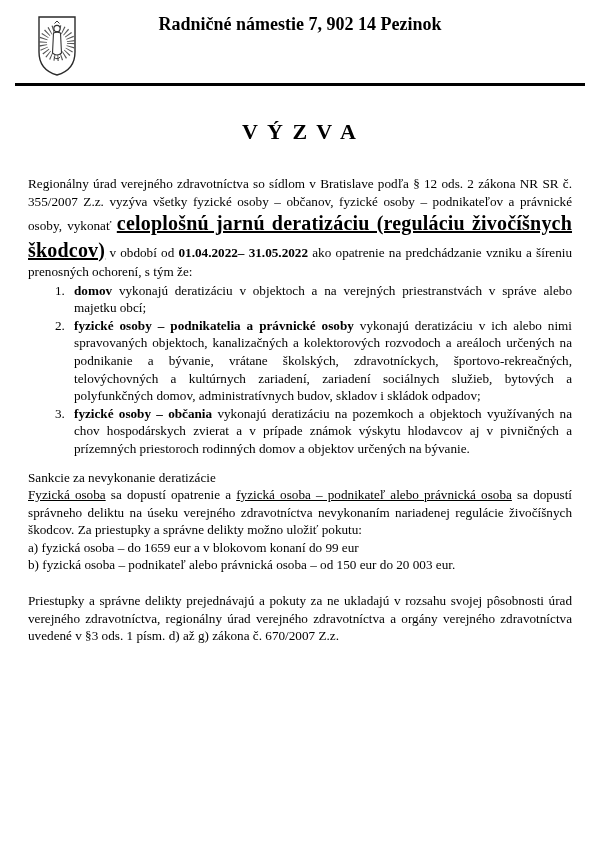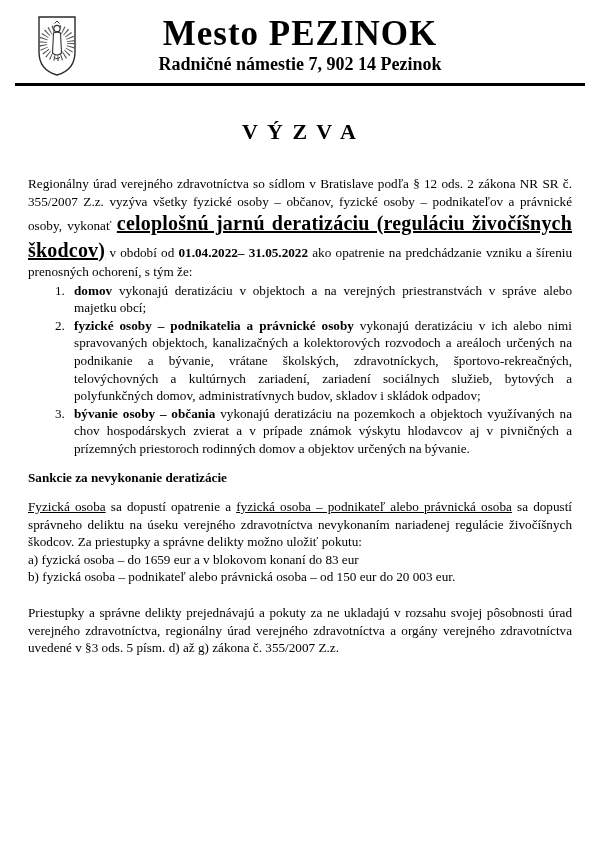--- a/index.html
+++ b/index.html
@@ -22,66 +22,65 @@
   .intro{margin-top:30px;}
   .em-bu{font-weight:bold;text-decoration:underline;font-size:20px;letter-spacing:0.2px;}
   .b{font-weight:bold;margin-top:29px;}
   .u{text-decoration:underline;}
   
   .nlist{margin:1px 0 0 0;}
   .li{display:flex;font-size:13.2px;line-height:1.33;}
   .li .num{flex:none;width:19px;margin-left:27px;}
   .li .txt{flex:1;text-align:justify;}
   
-  .sanc-head{font-size:13.2px;font-weight:bold;margin:13px 0 12px 0;}
+  .sanc-head{font-size:13.2px;font-weight:normal;margin:13px 0 0 0;}
   .fine{font-size:13.2px;line-height:1.33;margin:0;text-align:left;}
   .closing{margin-top:18px;}
 </style>
 </head>
 <body>
 
 <div class="page">
 
   <div class="hdr">
     <span class="crest">
       <svg width="44" height="64" viewBox="0 0 44 64" xmlns="http://www.w3.org/2000/svg">
         <path d="M4 3 H40 V38 Q40 56 22 61 Q4 56 4 38 Z" fill="#ffffff" stroke="#2a2a2a" stroke-width="1.4"></path>
         <circle cx="22" cy="29" r="14" fill="none" stroke="#555555" stroke-width="8" stroke-dasharray="1 2.4"></circle>
         <circle cx="22" cy="14.5" r="3.1" fill="#ffffff" stroke="#333333" stroke-width="1.1"></circle>
         <path d="M19.5 9.5 L22 7 L24.5 9.5" fill="none" stroke="#333333" stroke-width="1"></path>
         <path d="M18.5 19 Q22 17.4 25.5 19 L26.5 39 Q22 43 17.5 39 Z" fill="#ffffff" stroke="#333333" stroke-width="1.1"></path>
         <path d="M18.8 43 Q22 46.5 25.2 43" fill="none" stroke="#333333" stroke-width="1"></path>
       </svg>
     </span>
     <div class="hdr-text">
-      <div class="city-title">Mesto PEZINOK</div>
       <div class="address">Radničné námestie 7, 902 14 Pezinok</div>
     </div>
   </div>
   <hr class="rule">
 
   <div class="doc-title">V Ý Z V A</div>
 
   <p class="body-p intro"><span>Regionálny úrad verejného zdravotníctva so sídlom v Bratislave podľa § 12 ods. 2 zákona NR SR č. 355/2007 Z.z. vyzýva všetky fyzické osoby – občanov, fyzické osoby – podnikateľov a právnické osoby, vykonať </span><span class="em-bu">celoplošnú jarnú deratizáciu (reguláciu živočíšnych škodcov)</span><span> v období od </span><span class="b">01.04.2022– 31.05.2022</span><span> ako opatrenie na predchádzanie vzniku a šíreniu prenosných ochorení, s tým že:</span></p>
 
   <div class="nlist">
     <div class="li">
       <span class="num">1.</span>
       <span class="txt"><span class="b">domov</span><span> vykonajú deratizáciu v objektoch a na verejných priestranstvách v správe alebo majetku obcí;</span></span>
     </div>
     <div class="li">
       <span class="num">2.</span>
       <span class="txt"><span class="b">fyzické osoby – podnikatelia a právnické osoby</span><span> vykonajú deratizáciu v ich alebo nimi spravovaných objektoch, kanalizačných a kolektorových rozvodoch a areáloch určených na podnikanie a bývanie, vrátane školských, zdravotníckych, športovo-rekreačných, telovýchovných a kultúrnych zariadení, zariadení sociálnych služieb, bytových a polyfunkčných domov, administratívnych budov, skladov i skládok odpadov;</span></span>
     </div>
     <div class="li">
       <span class="num">3.</span>
-      <span class="txt"><span class="b">bývanie osoby – občania</span><span> vykonajú deratizáciu na pozemkoch a objektoch využívaných na chov hospodárskych zvierat a v prípade známok výskytu hlodavcov aj v pivničných a prízemných priestoroch rodinných domov a objektov určených na bývanie.</span></span>
+      <span class="txt"><span class="b">fyzické osoby – občania</span><span> vykonajú deratizáciu na pozemkoch a objektoch využívaných na chov hospodárskych zvierat a v prípade známok výskytu hlodavcov aj v pivničných a prízemných priestoroch rodinných domov a objektov určených na bývanie.</span></span>
     </div>
   </div>
 
   <p class="sanc-head">Sankcie za nevykonanie deratizácie</p>
   <p class="body-p"><span class="u">Fyzická osoba</span><span> sa dopustí opatrenie a </span><span class="u">fyzická osoba – podnikateľ alebo právnická osoba</span><span> sa dopustí správneho deliktu na úseku verejného zdravotníctva nevykonaním nariadenej regulácie živočíšnych škodcov. Za priestupky a správne delikty možno uložiť pokutu:</span></p>
-  <p class="fine">a) fyzická osoba – do 1659 eur a v blokovom konaní do 83 eur</p>
+  <p class="fine">a) fyzická osoba – do 1659 eur a v blokovom konaní do 99 eur</p>
   <p class="fine">b) fyzická osoba – podnikateľ alebo právnická osoba – od 150 eur do 20 003 eur.</p>
 
-  <p class="body-p closing">Priestupky a správne delikty prejednávajú a pokuty za ne ukladajú v rozsahu svojej pôsobnosti úrad verejného zdravotníctva, regionálny úrad verejného zdravotníctva a orgány verejného zdravotníctva uvedené v §3 ods. 5 písm. d) až g) zákona č. 355/2007 Z.z.</p>
+  <p class="body-p closing">Priestupky a správne delikty prejednávajú a pokuty za ne ukladajú v rozsahu svojej pôsobnosti úrad verejného zdravotníctva, regionálny úrad verejného zdravotníctva a orgány verejného zdravotníctva uvedené v §3 ods. 1 písm. d) až g) zákona č. 670/2007 Z.z.</p>
 
 </div>
 
 </body></html>

